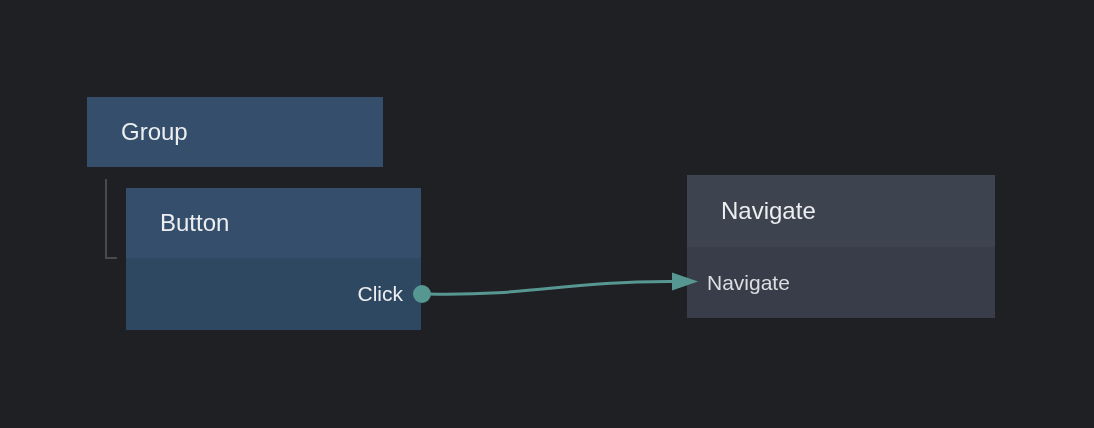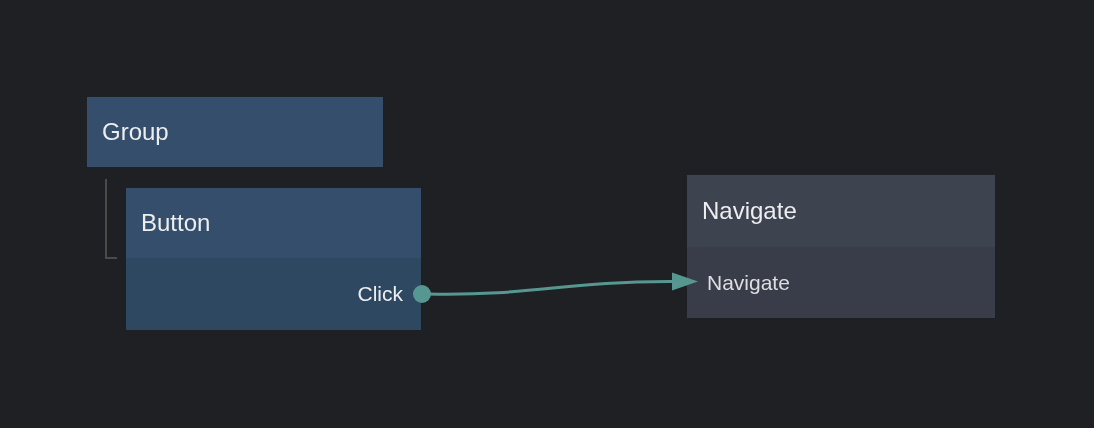--- a/index.html
+++ b/index.html
@@ -15,21 +15,21 @@
     overflow: hidden;
   }
   .node {
     position: absolute;
     display: flex;
     flex-direction: column;
   }
   .node-header {
     display: flex;
     align-items: center;
-    padding-left: 15px;
+    padding-left: 34px;
     font-size: 24px;
     color: var(--text-bright, #eceef0);
     box-sizing: border-box;
   }
   .node-row {
     display: flex;
     align-items: center;
     box-sizing: border-box;
     font-size: 21px;
     color: var(--text-body, #dcdee1);

